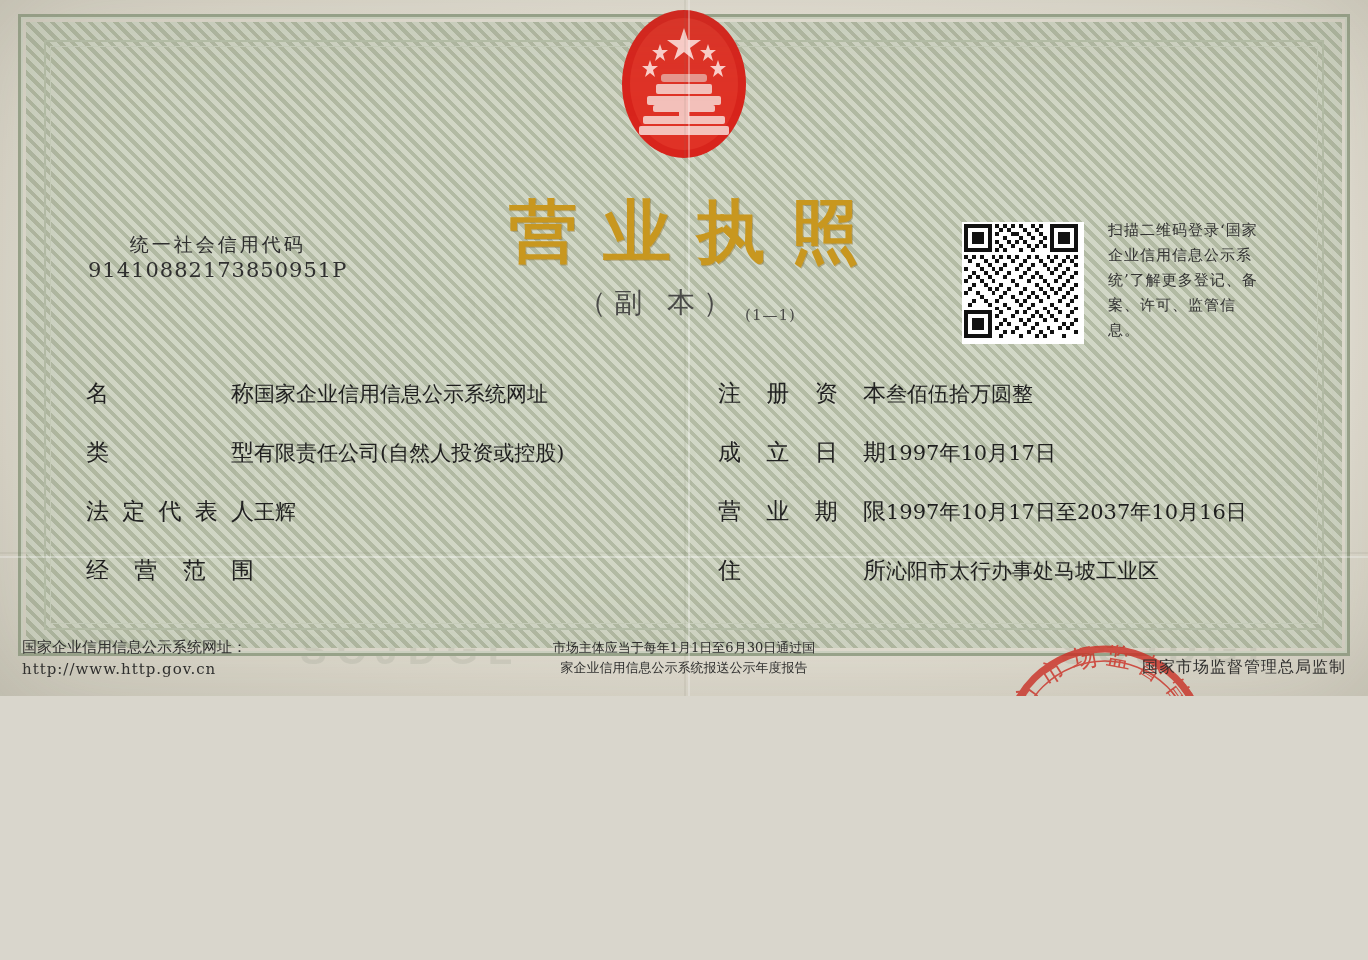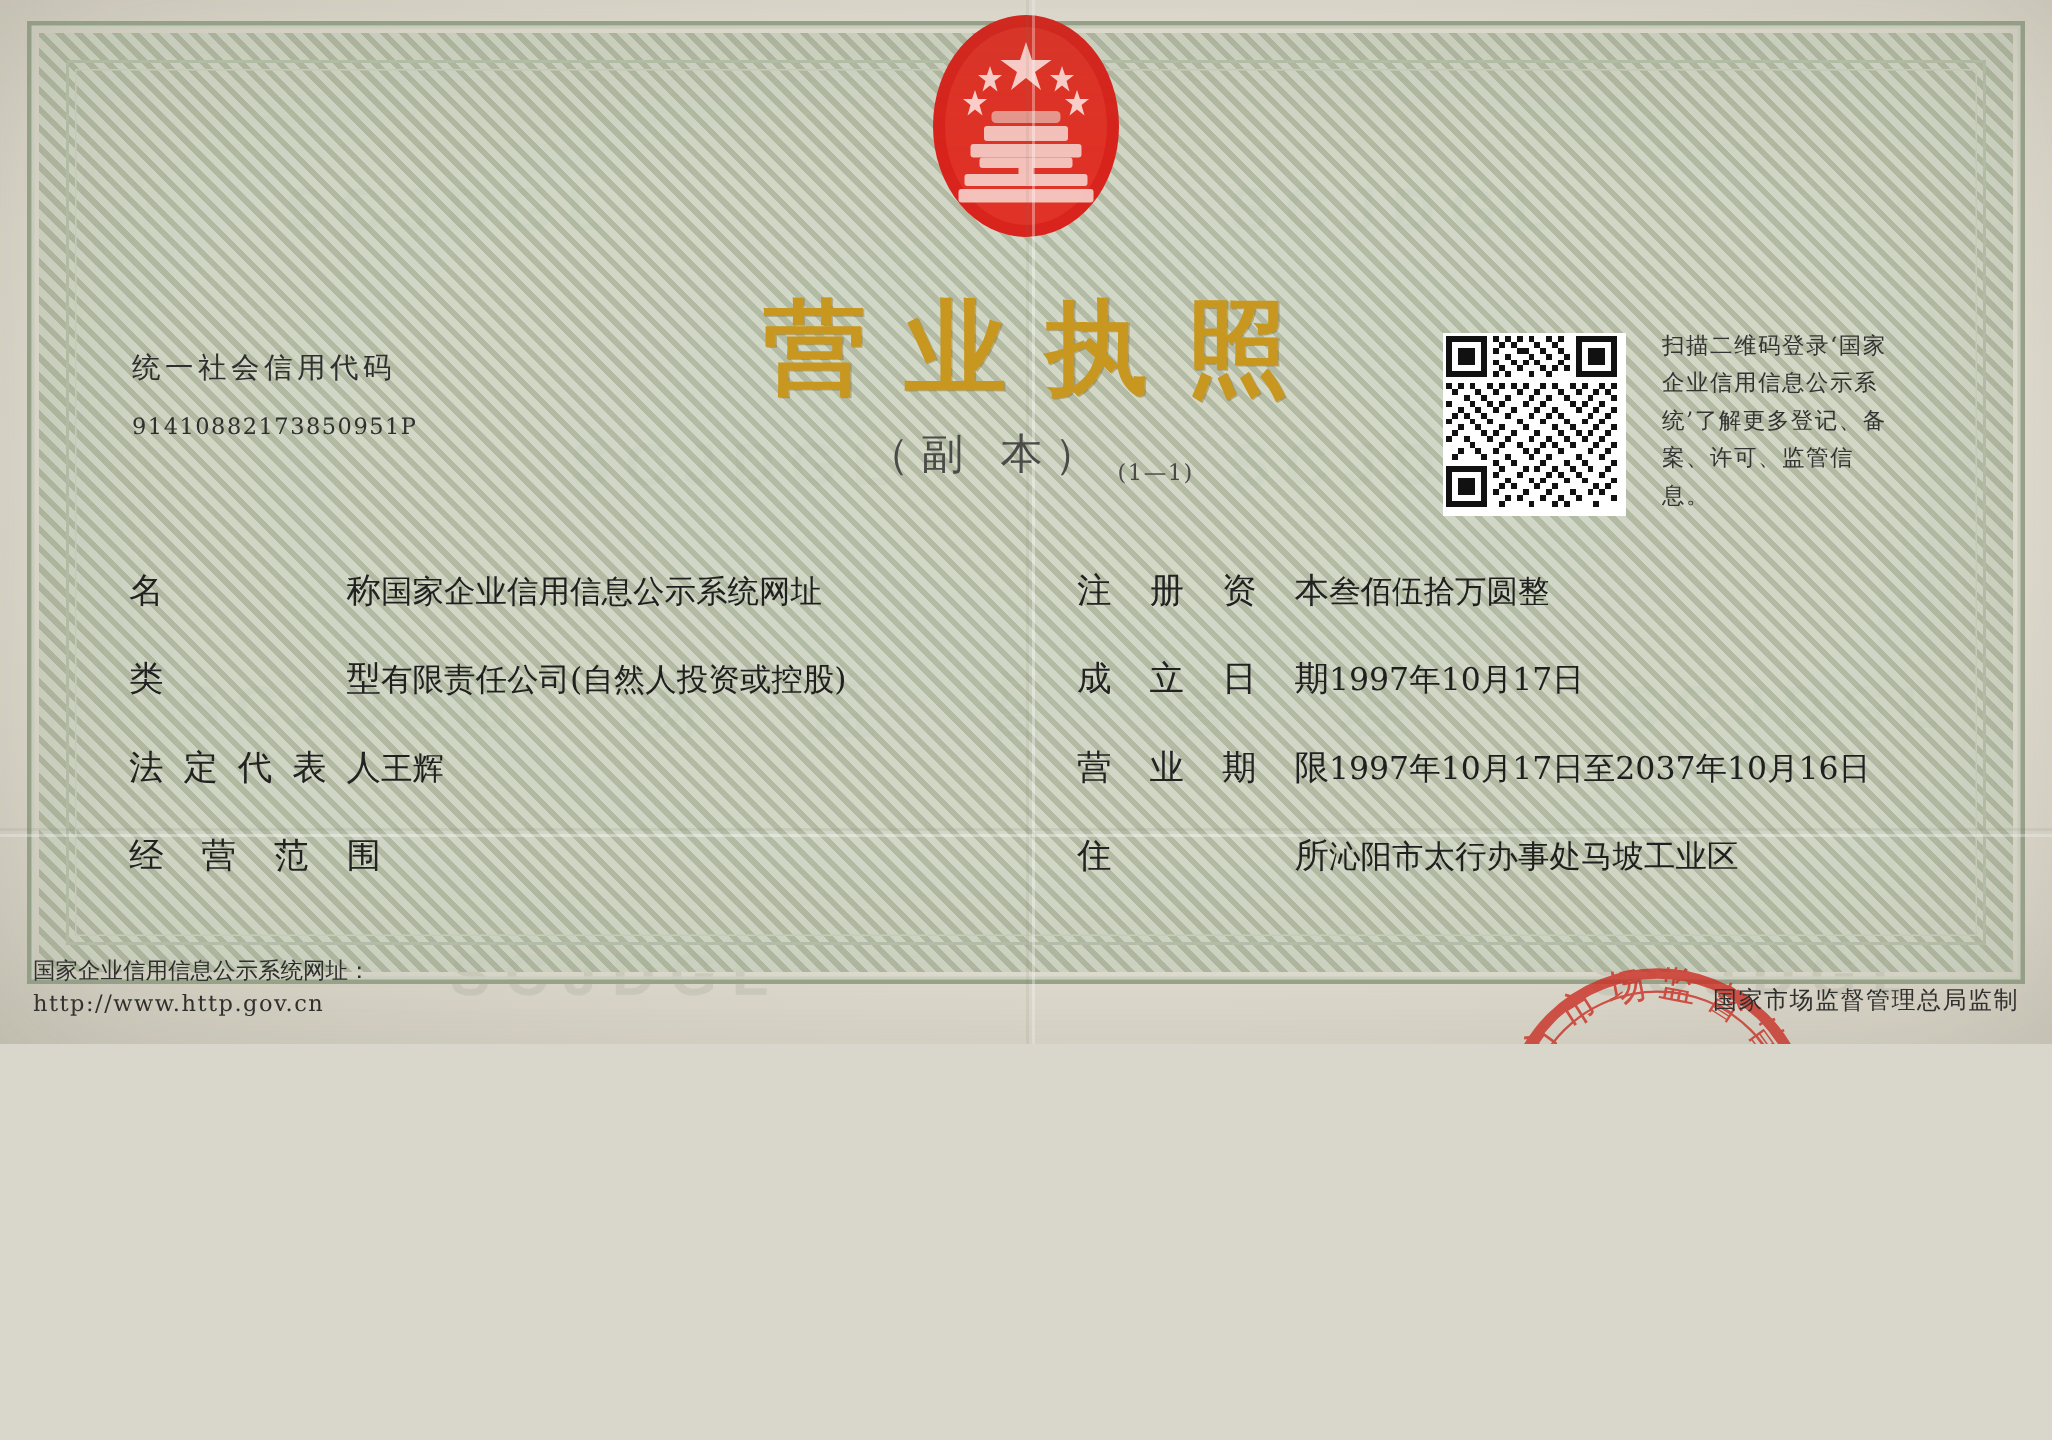--- a/index.html
+++ b/index.html
@@ -117,25 +117,26 @@
   .credit {
     position: absolute;
     left: 88px;
     top: 232px;
     font-family: "DejaVu Serif", "Liberation Serif", serif;
   }
   .credit .lbl {
     font-size: 19px;
     letter-spacing: 3px;
     color: #2f2f2f;
+    text-align: center;
   }
   .credit .val {
-    font-size: 15px;
+    font-size: 21px;
     letter-spacing: 1px;
-    margin-top: 17px;
+    margin-top: 0;
     color: #2f2f2f;
   }
 
   
   .qr-wrap {
     position: absolute;
     left: 962px;
     top: 222px;
     width: 118px;
     height: 118px;
@@ -647,16 +648,20 @@
   </div>
 
   <div class="date-line">
     <span class="seg">2019</span><span class="unit">年</span><span class="seg">03</span><span class="unit">月</span><span class="seg">27</span><span class="unit">日</span>
   </div>
 
   <div class="footer-left">
     <div>国家企业信用信息公示系统网址：</div>
     <div class="url">http://www.http.gov.cn</div>
   </div>
+  <div class="footer-center">
+    <div>市场主体应当于每年1月1日至6月30日通过国</div>
+    <div>家企业信用信息公示系统报送公示年度报告</div>
+  </div>
   <div class="footer-right">国家市场监督管理总局监制</div>
 
   <div class="shadow-edge"></div>
 </div>
 
 </body></html>

